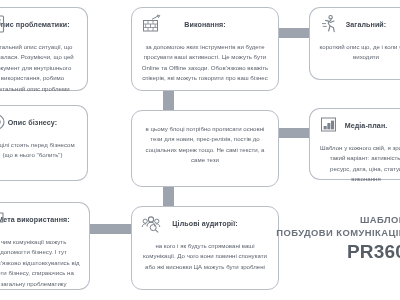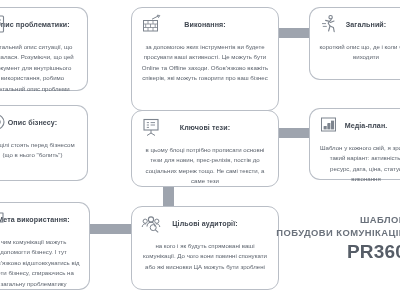--- a/index.html
+++ b/index.html
@@ -165,21 +165,21 @@
           <path d="M3.5 4 h12.5 v9 h-6.5 l-4 3.5 v-3.5 h-2 z" fill="none" stroke="#7d848e" stroke-width="1.1" stroke-linejoin="round"></path>
           <line x1="6.5" y1="7.5" x2="13" y2="7.5" stroke="#7d848e" stroke-width="0.9"></line>
           <line x1="6.5" y1="10" x2="11" y2="10" stroke="#7d848e" stroke-width="0.9"></line>
         </svg>
       </span>
       <span class="card-title">Мета використання:</span>
     </div>
     <div class="card-body">чим комунікації можуть допомогти бізнесу. І тут обов'язково відштовхуватись від мети бізнесу, спираючись на загальну проблематику</div>
   </div>
 
-  <div class="card" style="left:131px; top:7px; width:148px; height:104px;">
+  <div class="card" style="left:131px; top:7px; width:148px; height:84px;">
     <div class="card-head">
       <span class="card-icon">
         <svg width="23" height="21" viewBox="0 0 23 21">
           <rect x="2.5" y="6.5" width="14" height="10.5" fill="none" stroke="#7d848e" stroke-width="1"></rect>
           <line x1="2.5" y1="10" x2="16.5" y2="10" stroke="#7d848e" stroke-width="0.8"></line>
           <line x1="2.5" y1="13.5" x2="16.5" y2="13.5" stroke="#7d848e" stroke-width="0.8"></line>
           <line x1="7" y1="6.5" x2="7" y2="10" stroke="#7d848e" stroke-width="0.8"></line>
           <line x1="12" y1="6.5" x2="12" y2="10" stroke="#7d848e" stroke-width="0.8"></line>
           <line x1="4.7" y1="10" x2="4.7" y2="13.5" stroke="#7d848e" stroke-width="0.8"></line>
           <line x1="9.5" y1="10" x2="9.5" y2="13.5" stroke="#7d848e" stroke-width="0.8"></line>
@@ -189,36 +189,20 @@
           <path d="M11 5.2 L17.5 1.8" stroke="#7d848e" stroke-width="1" fill="none"></path>
           <path d="M16.2 1.2 l2.6 0.3 l-1.3 2.1 z" fill="none" stroke="#7d848e" stroke-width="0.9" stroke-linejoin="round"></path>
         </svg>
       </span>
       <span class="card-title">Виконання:</span>
     </div>
     <div class="card-body">за допомогою яких інструментів ви будете просувати ваші активності. Це можуть бути Online та Offline заходи. Обов'язково вкажіть спікерів, які можуть говорити про ваш бізнес</div>
   </div>
 
   <div class="card" style="left:131px; top:110px; width:148px; height:77px;">
-    <div class="card-head">
-      <span class="card-icon">
-        <svg width="23" height="21" viewBox="0 0 23 21">
-          <rect x="3" y="2.5" width="14" height="10.5" fill="none" stroke="#7d848e" stroke-width="1.1"></rect>
-          <line x1="5.8" y1="5.6" x2="8" y2="5.6" stroke="#7d848e" stroke-width="0.9"></line>
-          <line x1="9.6" y1="5.6" x2="14" y2="5.6" stroke="#7d848e" stroke-width="0.9"></line>
-          <line x1="5.8" y1="8" x2="8" y2="8" stroke="#7d848e" stroke-width="0.9"></line>
-          <line x1="9.6" y1="8" x2="14" y2="8" stroke="#7d848e" stroke-width="0.9"></line>
-          <line x1="5.8" y1="10.4" x2="8" y2="10.4" stroke="#7d848e" stroke-width="0.9"></line>
-          <line x1="10" y1="13" x2="10" y2="16" stroke="#7d848e" stroke-width="1"></line>
-          <line x1="10" y1="16" x2="6" y2="18.5" stroke="#7d848e" stroke-width="1"></line>
-          <line x1="10" y1="16" x2="14" y2="18.5" stroke="#7d848e" stroke-width="1"></line>
-        </svg>
-      </span>
-      <span class="card-title">Ключові тези:</span>
-    </div>
     <div class="card-body">в цьому блоці потрібно прописати основні тези для новин, прес-релізів, постів до соціальних мереж тощо. Не самі тексти, а саме тези</div>
   </div>
 
   <div class="card" style="left:131px; top:206px; width:148px; height:84px;justify-content:space-between;">
     <div class="card-head">
       <span class="card-icon">
         <svg width="23" height="21" viewBox="0 0 23 21">
           <circle cx="10" cy="6.5" r="2.6" fill="none" stroke="#7d848e" stroke-width="1.1"></circle>
           <path d="M6 13.5 a4 4.2 0 0 1 8 0" fill="none" stroke="#7d848e" stroke-width="1.1"></path>
           <circle cx="4.2" cy="8.2" r="2.1" fill="none" stroke="#7d848e" stroke-width="1"></circle>

